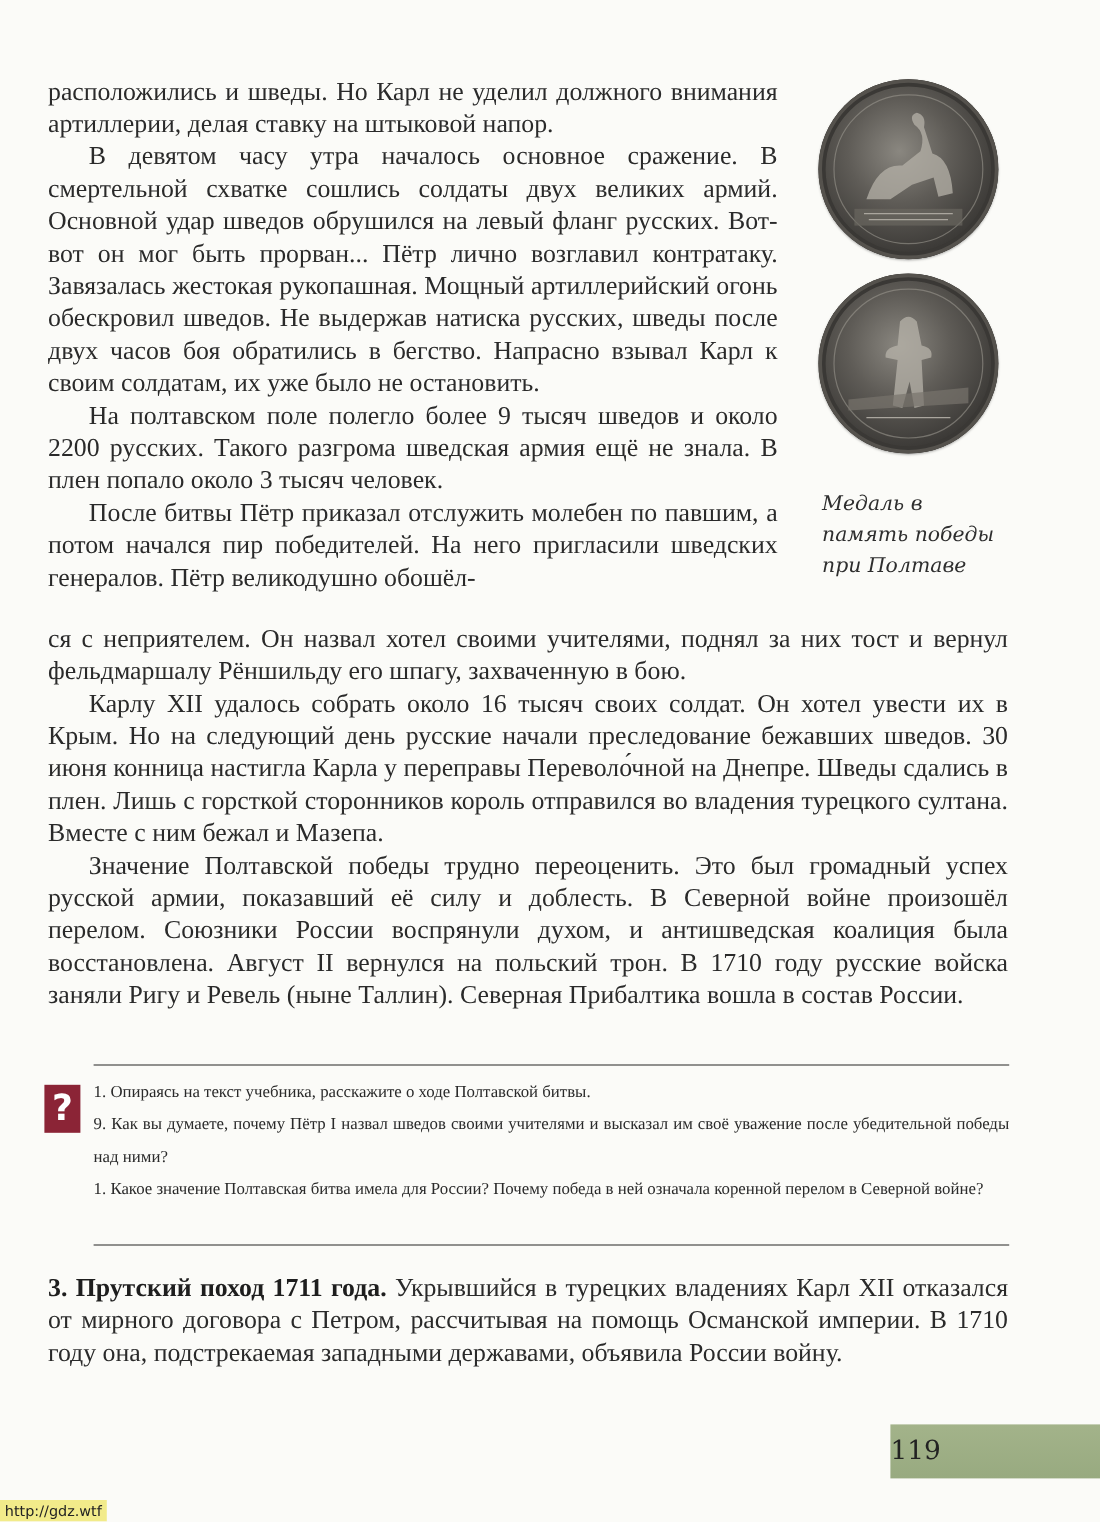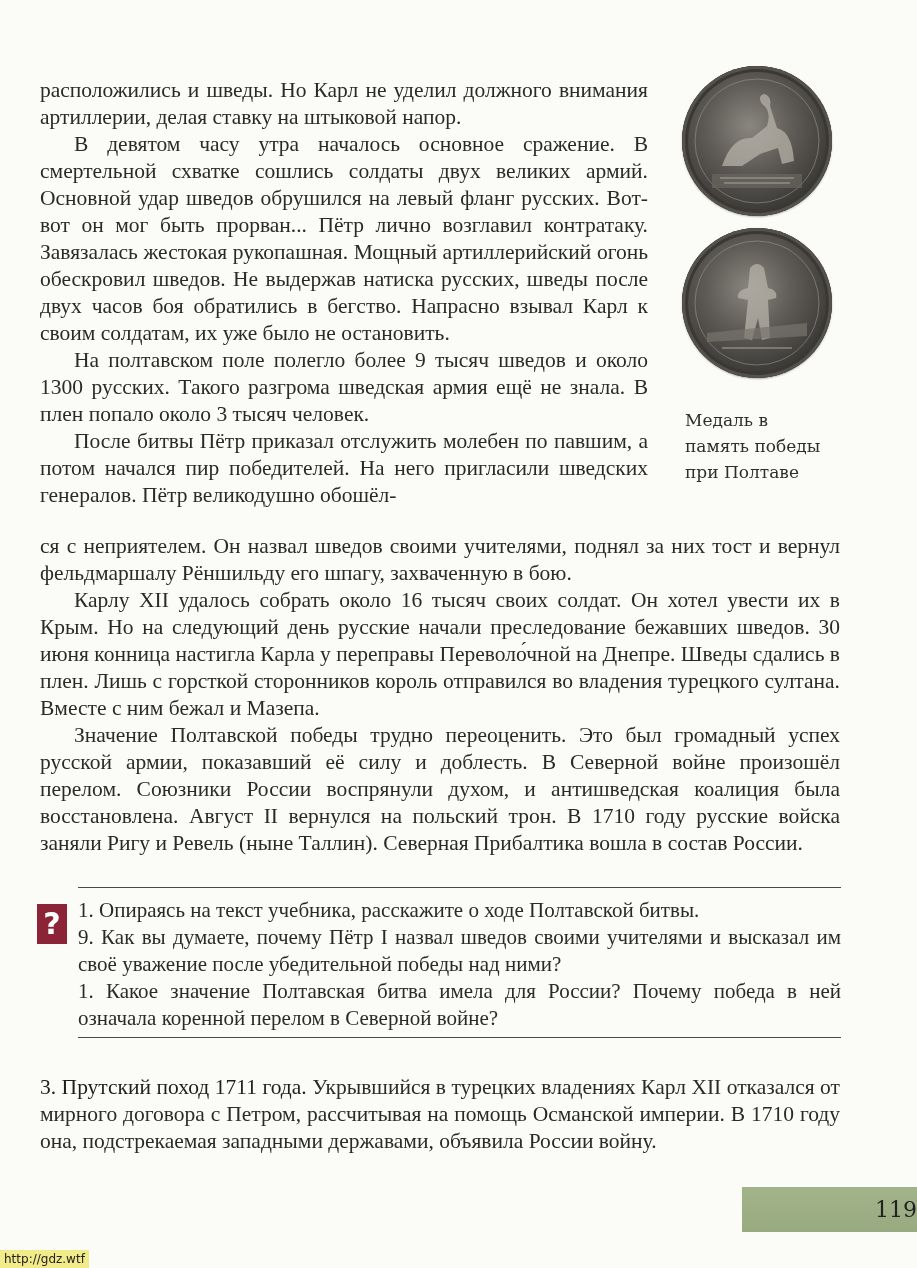--- a/index.html
+++ b/index.html
@@ -9,74 +9,74 @@
     font-family: "DejaVu Serif", "Liberation Serif", serif;
     color: #2b2b2b;
   }
   .page { position: absolute; left: 0; top: 0; width: 917px; height: 1268px; }
   .text {
     font-family: "Liberation Serif", "DejaVu Serif", serif;
     font-size: 21.5px; line-height: 27px; text-align: justify; color: #2a2a2a;
     hyphens: manual;
   }
   .text p { margin: 0; text-indent: 34px; }
-  .text p.noindent { text-indent: 0; margin-top: 14px; }
+  .text p.noindent { text-indent: 0; }
   .col-narrow { position: absolute; left: 40px; top: 63px; width: 608px; }
   .col-wide { position: absolute; left: 40px; top: 519px; width: 800px; }
   
   .medal {
     position: absolute; border-radius: 50%;
     background: radial-gradient(circle at 45% 40%, #8a8780 0%, #5f5c57 35%, #3c3a37 70%, #2a2826 100%);
     box-shadow: 0 0 0 3px #55524d inset, 0 0 0 6px #3a3835 inset, 0 1px 2px rgba(0,0,0,0.3);
   }
   .medal-1 { left: 682px; top: 66px; width: 150px; height: 150px; }
   .medal-2 { left: 682px; top: 228px; width: 150px; height: 150px; }
   .medal svg { position: absolute; left: 0; top: 0; width: 150px; height: 150px; }
   .caption {
     position: absolute; left: 685px; top: 407px; width: 170px;
-    font-family: "DejaVu Serif", serif; font-size: 17px; line-height: 26px; color: #2e2e2e;
+    font-family: "DejaVu Serif", serif; font-size: 17px; line-height: 26px; color: #2e2e2e; font-style: italic;
   }
   .caption span { display: block; }
   .rule { position: absolute; left: 78px; width: 763px; height: 0; border-top: 1.5px solid #4a4a4a; }
   .rule-top { top: 887px; }
   .rule-bottom { top: 1037px; }
   .q-badge {
     position: absolute; left: 37px; top: 904px; width: 30px; height: 40px;
     background: #8b2436; color: #fff; font-family: "DejaVu Sans", sans-serif;
     font-weight: bold; font-size: 30px; line-height: 40px; text-align: center;
   }
   .questions {
     position: absolute; left: 78px; top: 897px; width: 763px;
-    font-family: "Liberation Serif", serif; font-size: 21px; line-height: 27px; text-align: justify; color: #2a2a2a;
+    font-family: "Liberation Serif", serif; font-size: 14px; line-height: 27px; text-align: justify; color: #2a2a2a;
   }
   .questions div { margin: 0; }
   .section3 { position: absolute; left: 40px; top: 1060px; width: 800px; }
-  .section3 b { font-weight: normal; color: #1e1e1e; }
+  .section3 b { font-weight: bold; color: #1e1e1e; }
   .page-num-bar {
     position: absolute; left: 742px; top: 1187px; width: 175px; height: 45px;
     background: linear-gradient(180deg, #a3b38a 0%, #98aa80 100%);
   }
   .page-num {
-    position: absolute; left: 0; right: 0; top: 0; line-height: 45px; text-align: right;
+    position: absolute; left: 0; right: 0; top: 0; line-height: 45px; text-align: left;
     font-family: "DejaVu Serif", serif; font-size: 22px; color: #222;
   }
   .watermark {
     position: absolute; left: 0; top: 1250px; padding: 1px 4px;
     background: #f2eb8a; color: #222; font-family: "DejaVu Sans", sans-serif; font-size: 12px; line-height: 16px;
   }
 </style>
 </head>
 <body>
 
 <div class="page">
 
   <div class="text col-narrow">
     <p class="noindent">расположились и шведы. Но Карл не уделил должного внимания артиллерии, делая ставку на штыковой напор.</p>
     <p>В девятом часу утра началось основное сражение. В смертельной схватке сошлись солдаты двух великих армий. Основной удар шведов обрушился на левый фланг русских. Вот-вот он мог быть прорван... Пётр лично возглавил контратаку. Завязалась жестокая рукопашная. Мощный артиллерийский огонь обескровил шведов. Не выдержав натиска русских, шведы после двух часов боя обратились в бегство. Напрасно взывал Карл к своим солдатам, их уже было не остановить.</p>
-    <p>На полтавском поле полегло более 9 тысяч шведов и около 1300 русских. Такого разгрома шведская армия ещё не знала. В плен попало около 3 тысяч человек.</p>
+    <p>На полтавском поле полегло более 9 тысяч шведов и около 2200 русских. Такого разгрома шведская армия ещё не знала. В плен попало около 3 тысяч человек.</p>
     <p>После битвы Пётр приказал отслужить молебен по павшим, а потом начался пир победителей. На него пригласили шведских генералов. Пётр великодушно обошёл-</p>
   </div>
 
   <div class="medal medal-1">
     <svg viewBox="0 0 150 150">
       <circle cx="75" cy="75" r="62" fill="none" stroke="#9a968e" stroke-width="1" opacity="0.6"></circle>
       <path d="M40 100 Q50 70 70 72 L85 60 Q90 45 80 38 Q75 30 82 28 Q90 30 88 40 L95 62 Q110 66 112 95 L100 98 L96 82 L78 88 L60 100 Z" fill="#b5b1a8" opacity="0.75"></path>
       <rect x="30" y="108" width="90" height="14" fill="#6a6660" opacity="0.7"></rect>
       <line x1="38" y1="112" x2="112" y2="112" stroke="#aaa69e" stroke-width="1"></line>
       <line x1="42" y1="117" x2="108" y2="117" stroke="#aaa69e" stroke-width="1"></line>
@@ -90,21 +90,21 @@
       <line x1="40" y1="120" x2="110" y2="120" stroke="#aaa69e" stroke-width="1"></line>
     </svg>
   </div>
   <div class="caption">
     <span>Медаль в</span>
     <span>память победы</span>
     <span>при Полтаве</span>
   </div>
 
   <div class="text col-wide">
-    <p class="noindent">ся с неприятелем. Он назвал шведов своими учителями, поднял за них тост и вернул фельдмаршалу Рёншильду его шпагу, захваченную в бою.</p>
+    <p class="noindent">ся с неприятелем. Он назвал хотел своими учителями, поднял за них тост и вернул фельдмаршалу Рёншильду его шпагу, захваченную в бою.</p>
     <p>Карлу XII удалось собрать около 16 тысяч своих солдат. Он хотел увести их в Крым. Но на следующий день русские начали преследование бежавших шведов. 30 июня конница настигла Карла у переправы Переволо́чной на Днепре. Шведы сдались в плен. Лишь с горсткой сторонников король отправился во владения турецкого султана. Вместе с ним бежал и Мазепа.</p>
     <p>Значение Полтавской победы трудно переоценить. Это был громадный успех русской армии, показавший её силу и доблесть. В Северной войне произошёл перелом. Союзники России воспрянули духом, и антишведская коалиция была восстановлена. Август II вернулся на польский трон. В 1710 году русские войска заняли Ригу и Ревель (ныне Таллин). Северная Прибалтика вошла в состав России.</p>
   </div>
 
   <div class="rule rule-top"></div>
   <div class="q-badge">?</div>
   <div class="questions">
     <div>1. Опираясь на текст учебника, расскажите о ходе Полтавской битвы.</div>
     <div>9. Как вы думаете, почему Пётр I назвал шведов своими учителями и высказал им своё уважение после убедительной победы над ними?</div>
     <div>1. Какое значение Полтавская битва имела для России? Почему победа в ней означала коренной перелом в Северной войне?</div>

